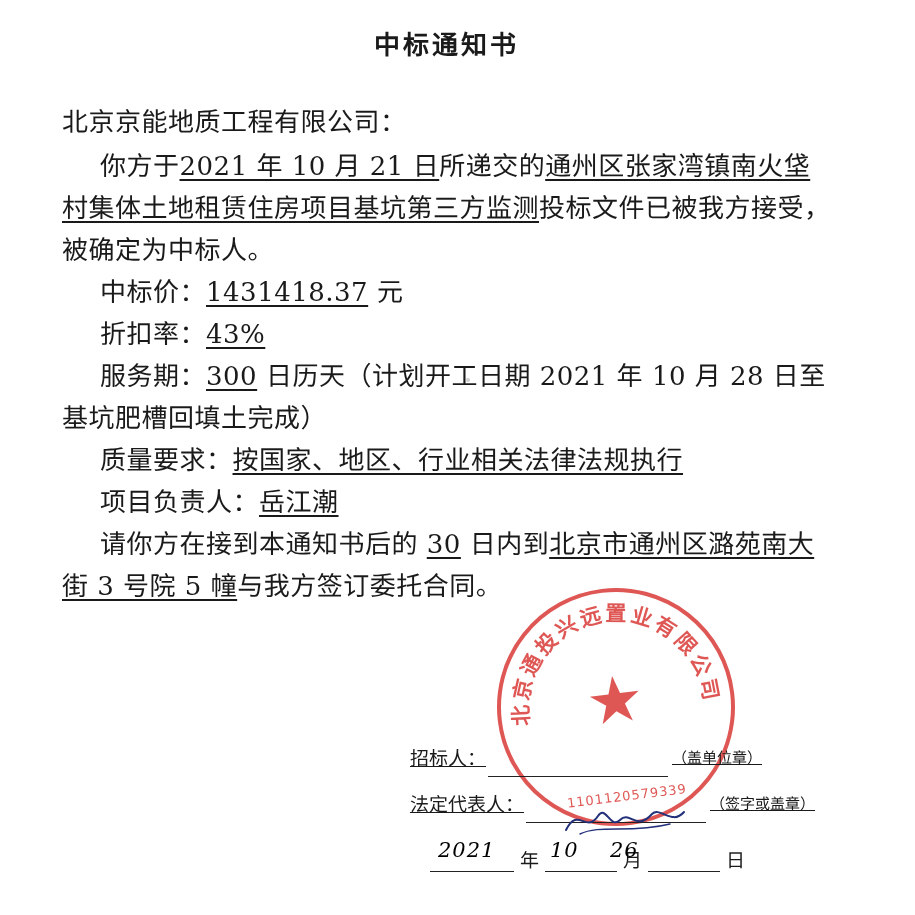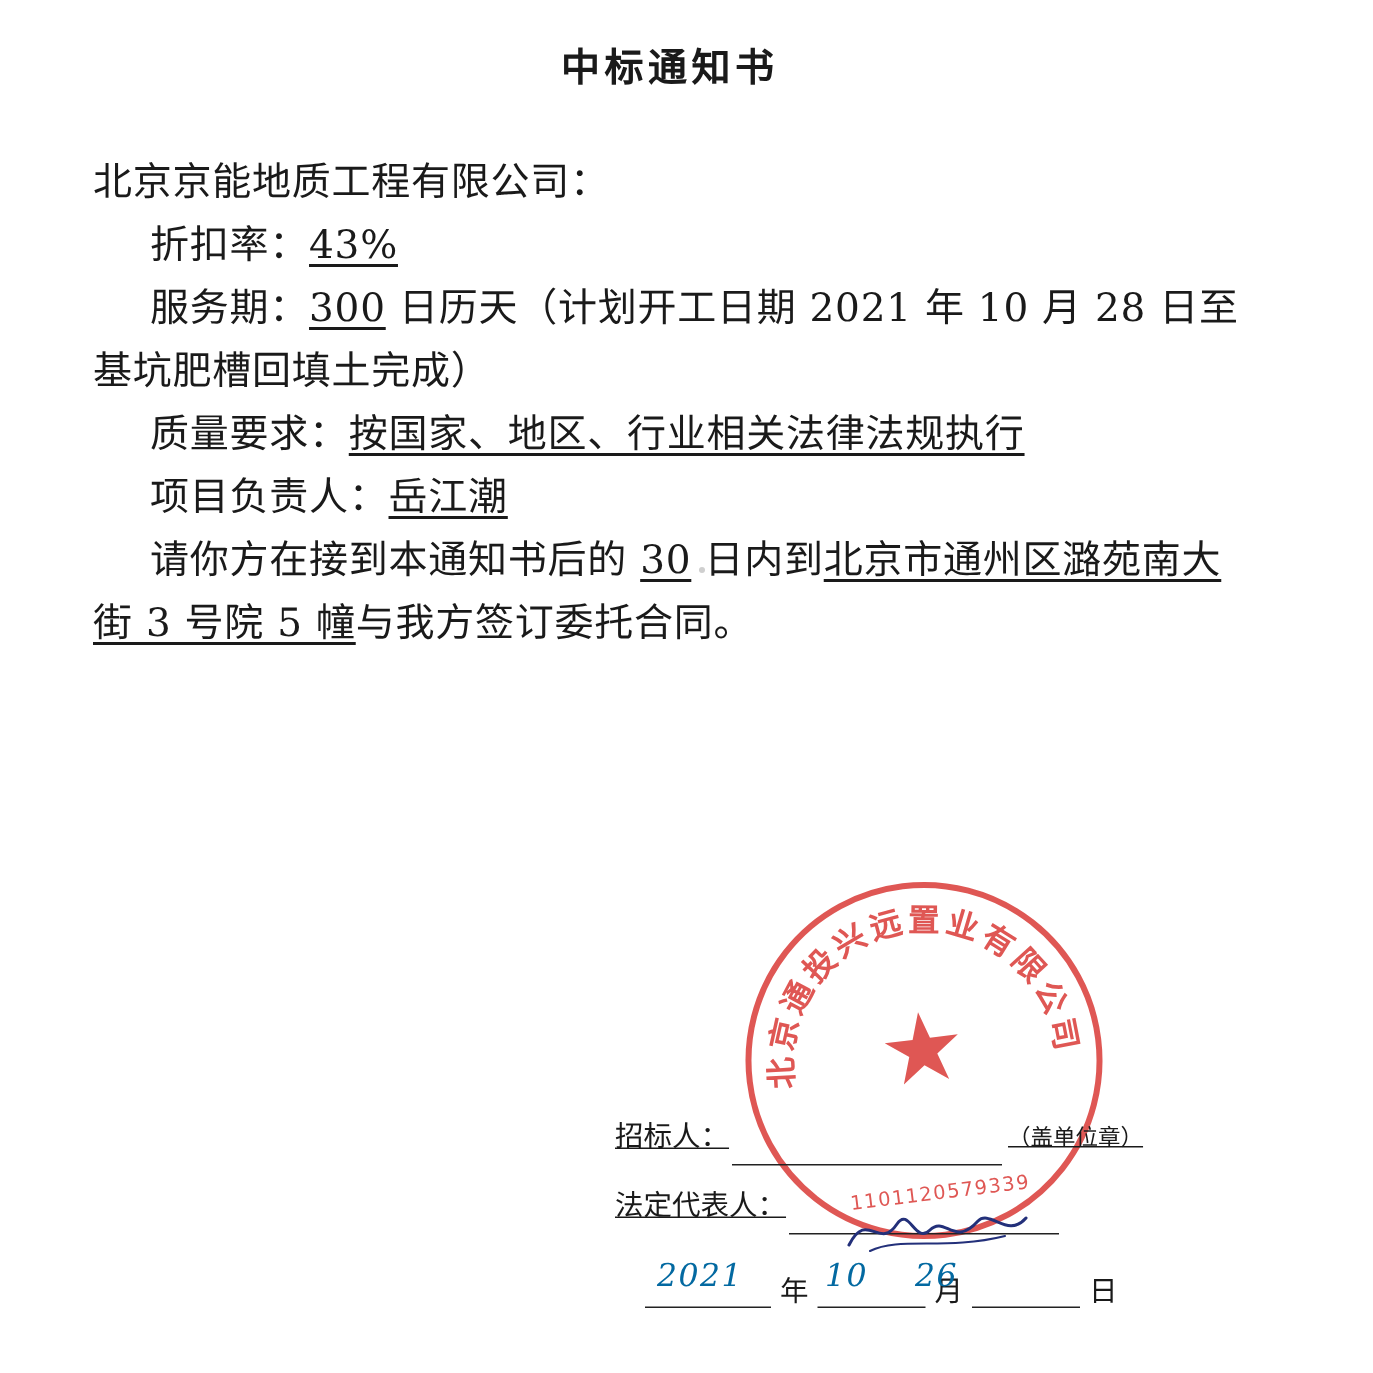--- a/index.html
+++ b/index.html
@@ -84,21 +84,21 @@
     align-items: flex-end;
     z-index: 3;
   }
   .date-rule {
     display: inline-block;
     border-bottom: 1.5px solid #222;
     height: 20px;
   }
   .date-handwrite {
     position: absolute;
-    color: #0369a1;
+    color: #000000;
     font-family: "DejaVu Serif", "Liberation Serif", serif;
     font-size: 21px;
     font-style: italic;
     letter-spacing: 1px;
     z-index: 4;
   }
 
   
   .seal {
     position: absolute;
@@ -170,21 +170,27 @@
 </style>
 </head>
 <body>
 
 <div class="page">
 
   <div class="doc-title">中标通知书</div>
 
   <div class="para">北京京能地质工程有限公司：</div>
 
-
+  <div class="para indent body-block">
+    <span>你方于</span><span class="u">2021 年 10 月 21 日</span><span>所递交的</span><span class="u">通州区张家湾镇南火垡村集体土地租赁住房项目基坑第三方监测</span><span>投标文件已被我方接受，被确定为中标人。</span>
+  </div>
+
+  <div class="para indent">
+    <span class="label">中标价：</span><span class="u">1431418.37</span>&nbsp;<span>元</span>
+  </div>
 
   <div class="para indent">
     <span class="label">折扣率：</span><span class="u">43%</span>
   </div>
 
   <div class="para indent">
     <span class="label">服务期：</span><span class="u">300</span>&nbsp;<span>日历天（计划开工日期 2021 年 10 月 28 日至基坑肥槽回填土完成）</span>
   </div>
 
   <div class="para indent">
@@ -217,20 +223,21 @@
 
   <div class="sign-block">
     <div class="sign-row">
       <span class="sign-label">招标人：</span>
       <span class="sign-rule"></span>
       <span class="sign-note">（盖单位章）</span>
     </div>
     <div class="sign-row">
       <span class="sign-label">法定代表人：</span>
       <span class="sign-rule"></span>
+      <span class="sign-note">（签字或盖章）</span>
     </div>
   </div>
 
   <svg class="signature-scrawl" viewBox="0 0 130 40">
     <path d="M6 30 C 18 6, 26 34, 38 16 C 46 4, 50 30, 60 20 C 70 10, 76 32, 92 14 C 100 6, 112 26, 124 12" stroke="#23307a" stroke-width="2" fill="none" stroke-linecap="round"></path>
     <path d="M20 34 C 40 24, 70 34, 110 24" stroke="#23307a" stroke-width="1.4" fill="none" stroke-linecap="round"></path>
   </svg>
 
   <div class="date-row">
     <span class="date-rule" style="width:84px"></span>

